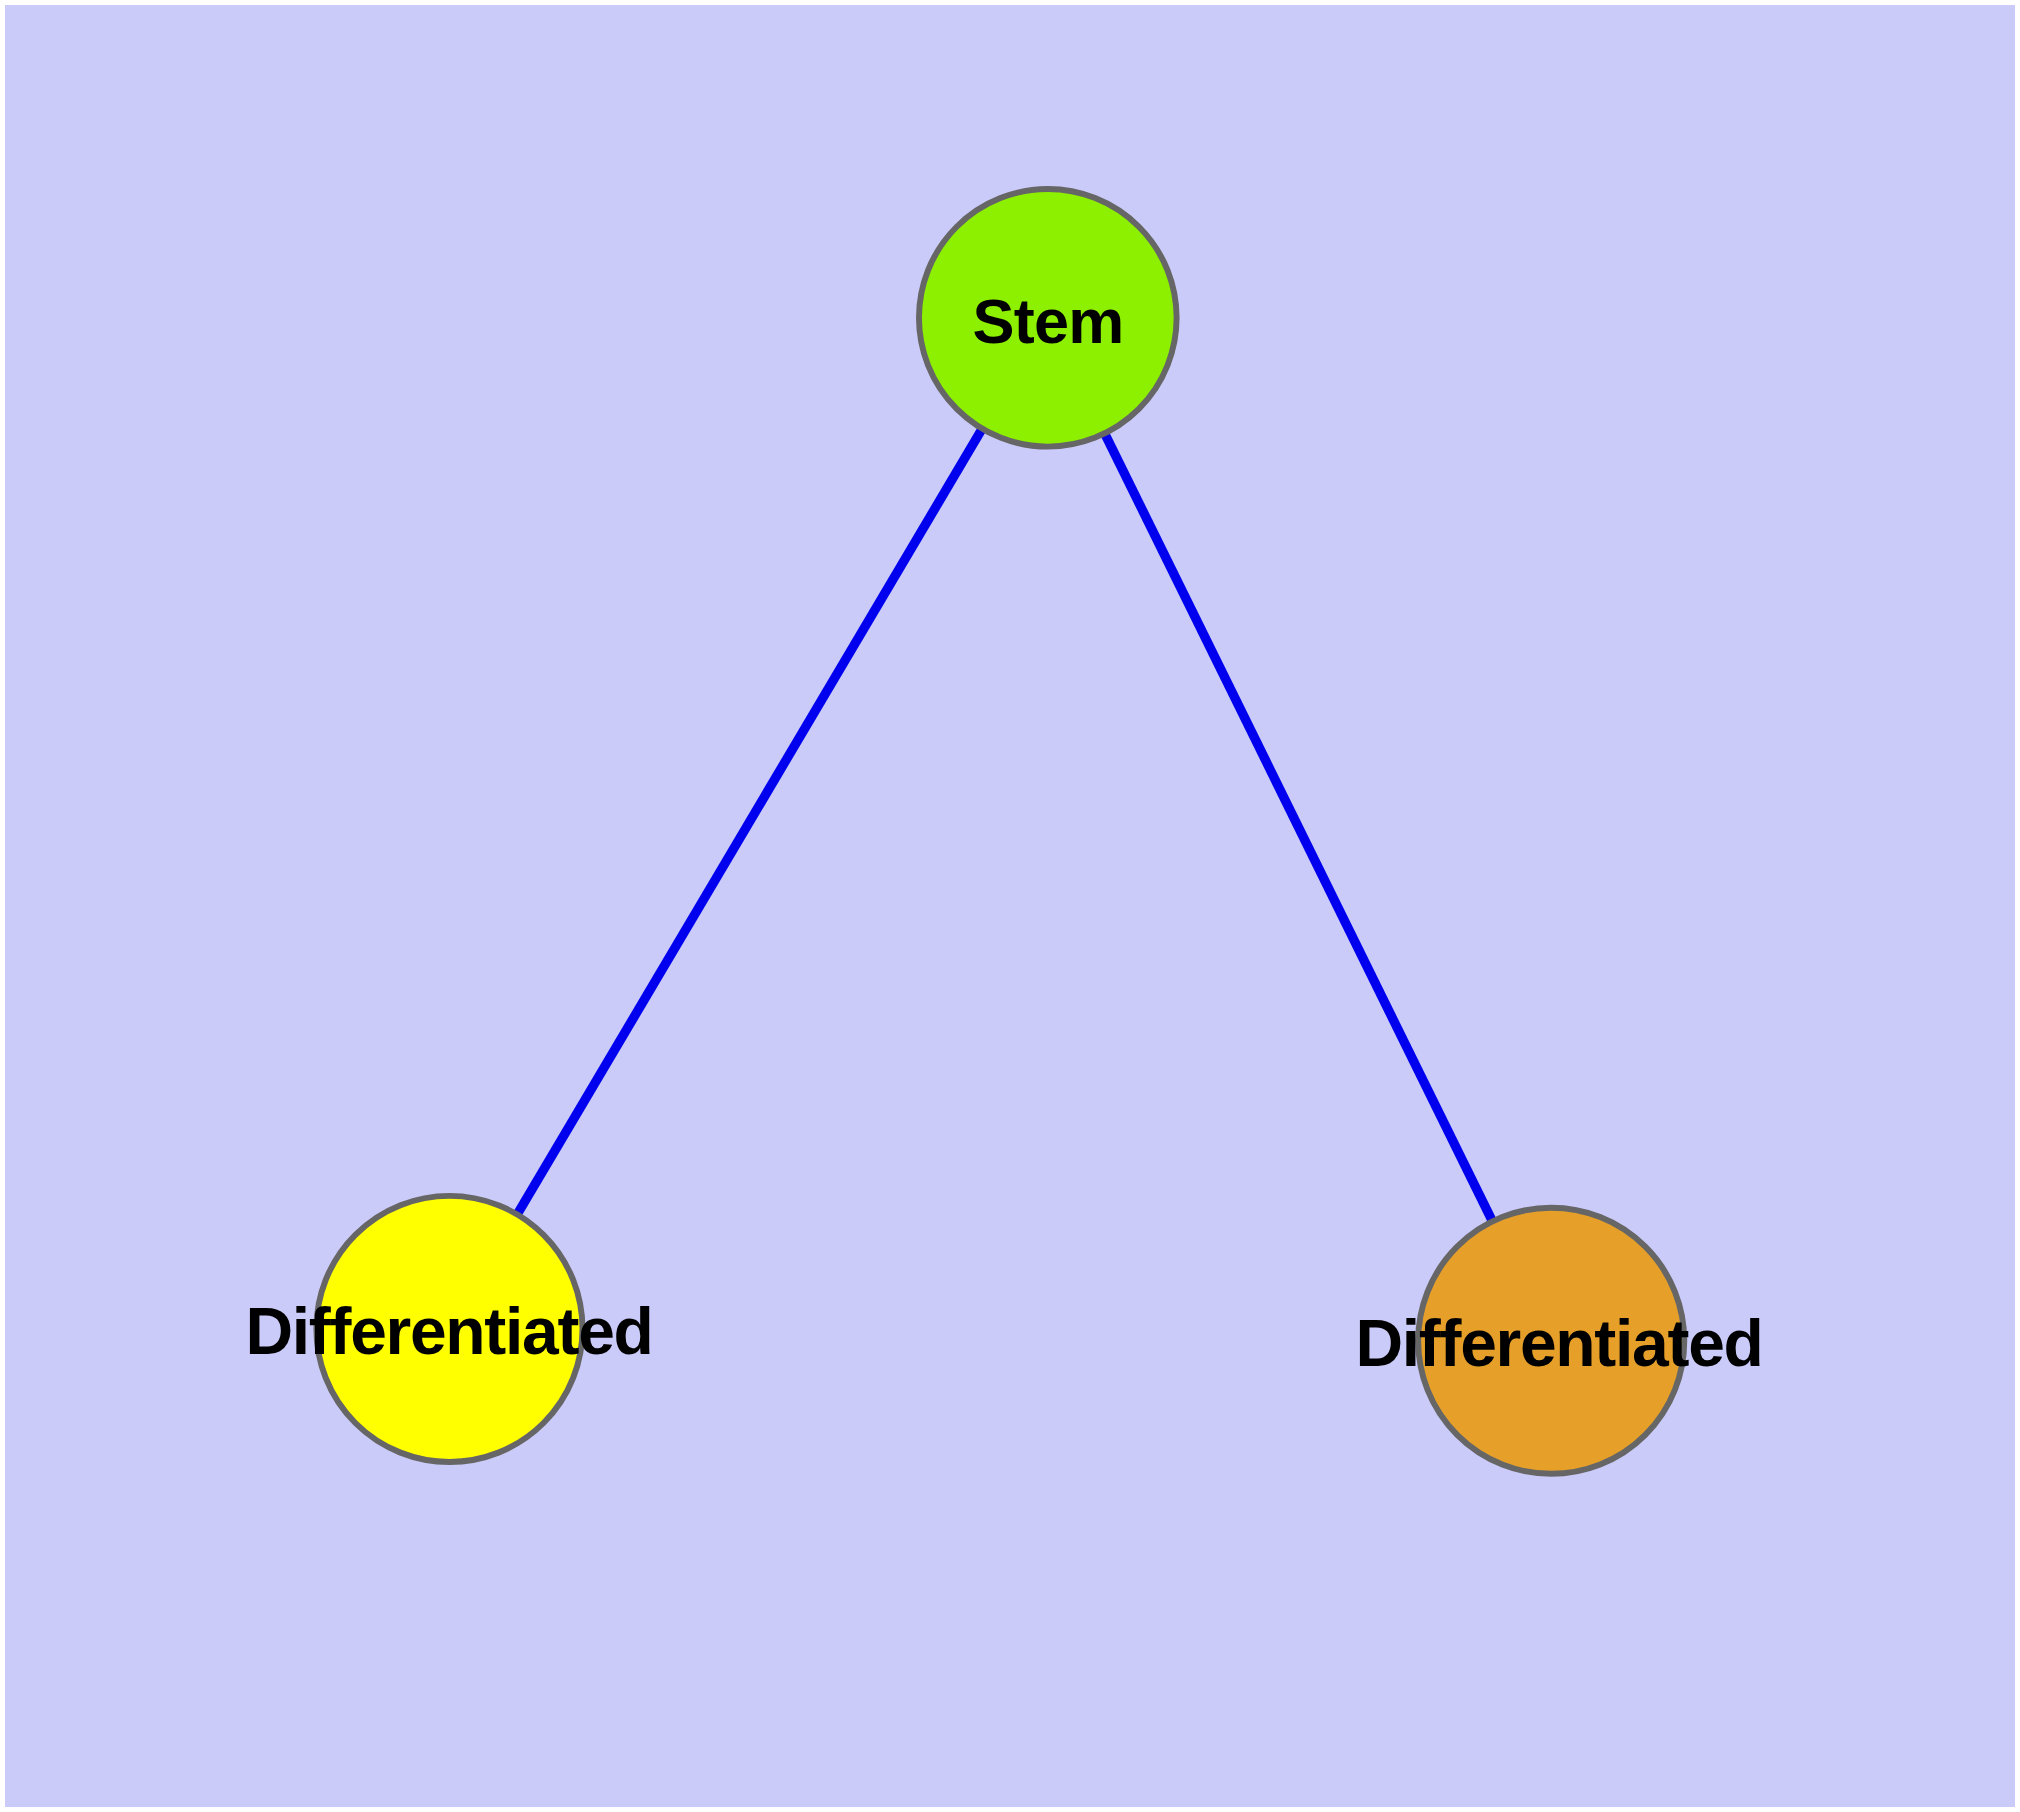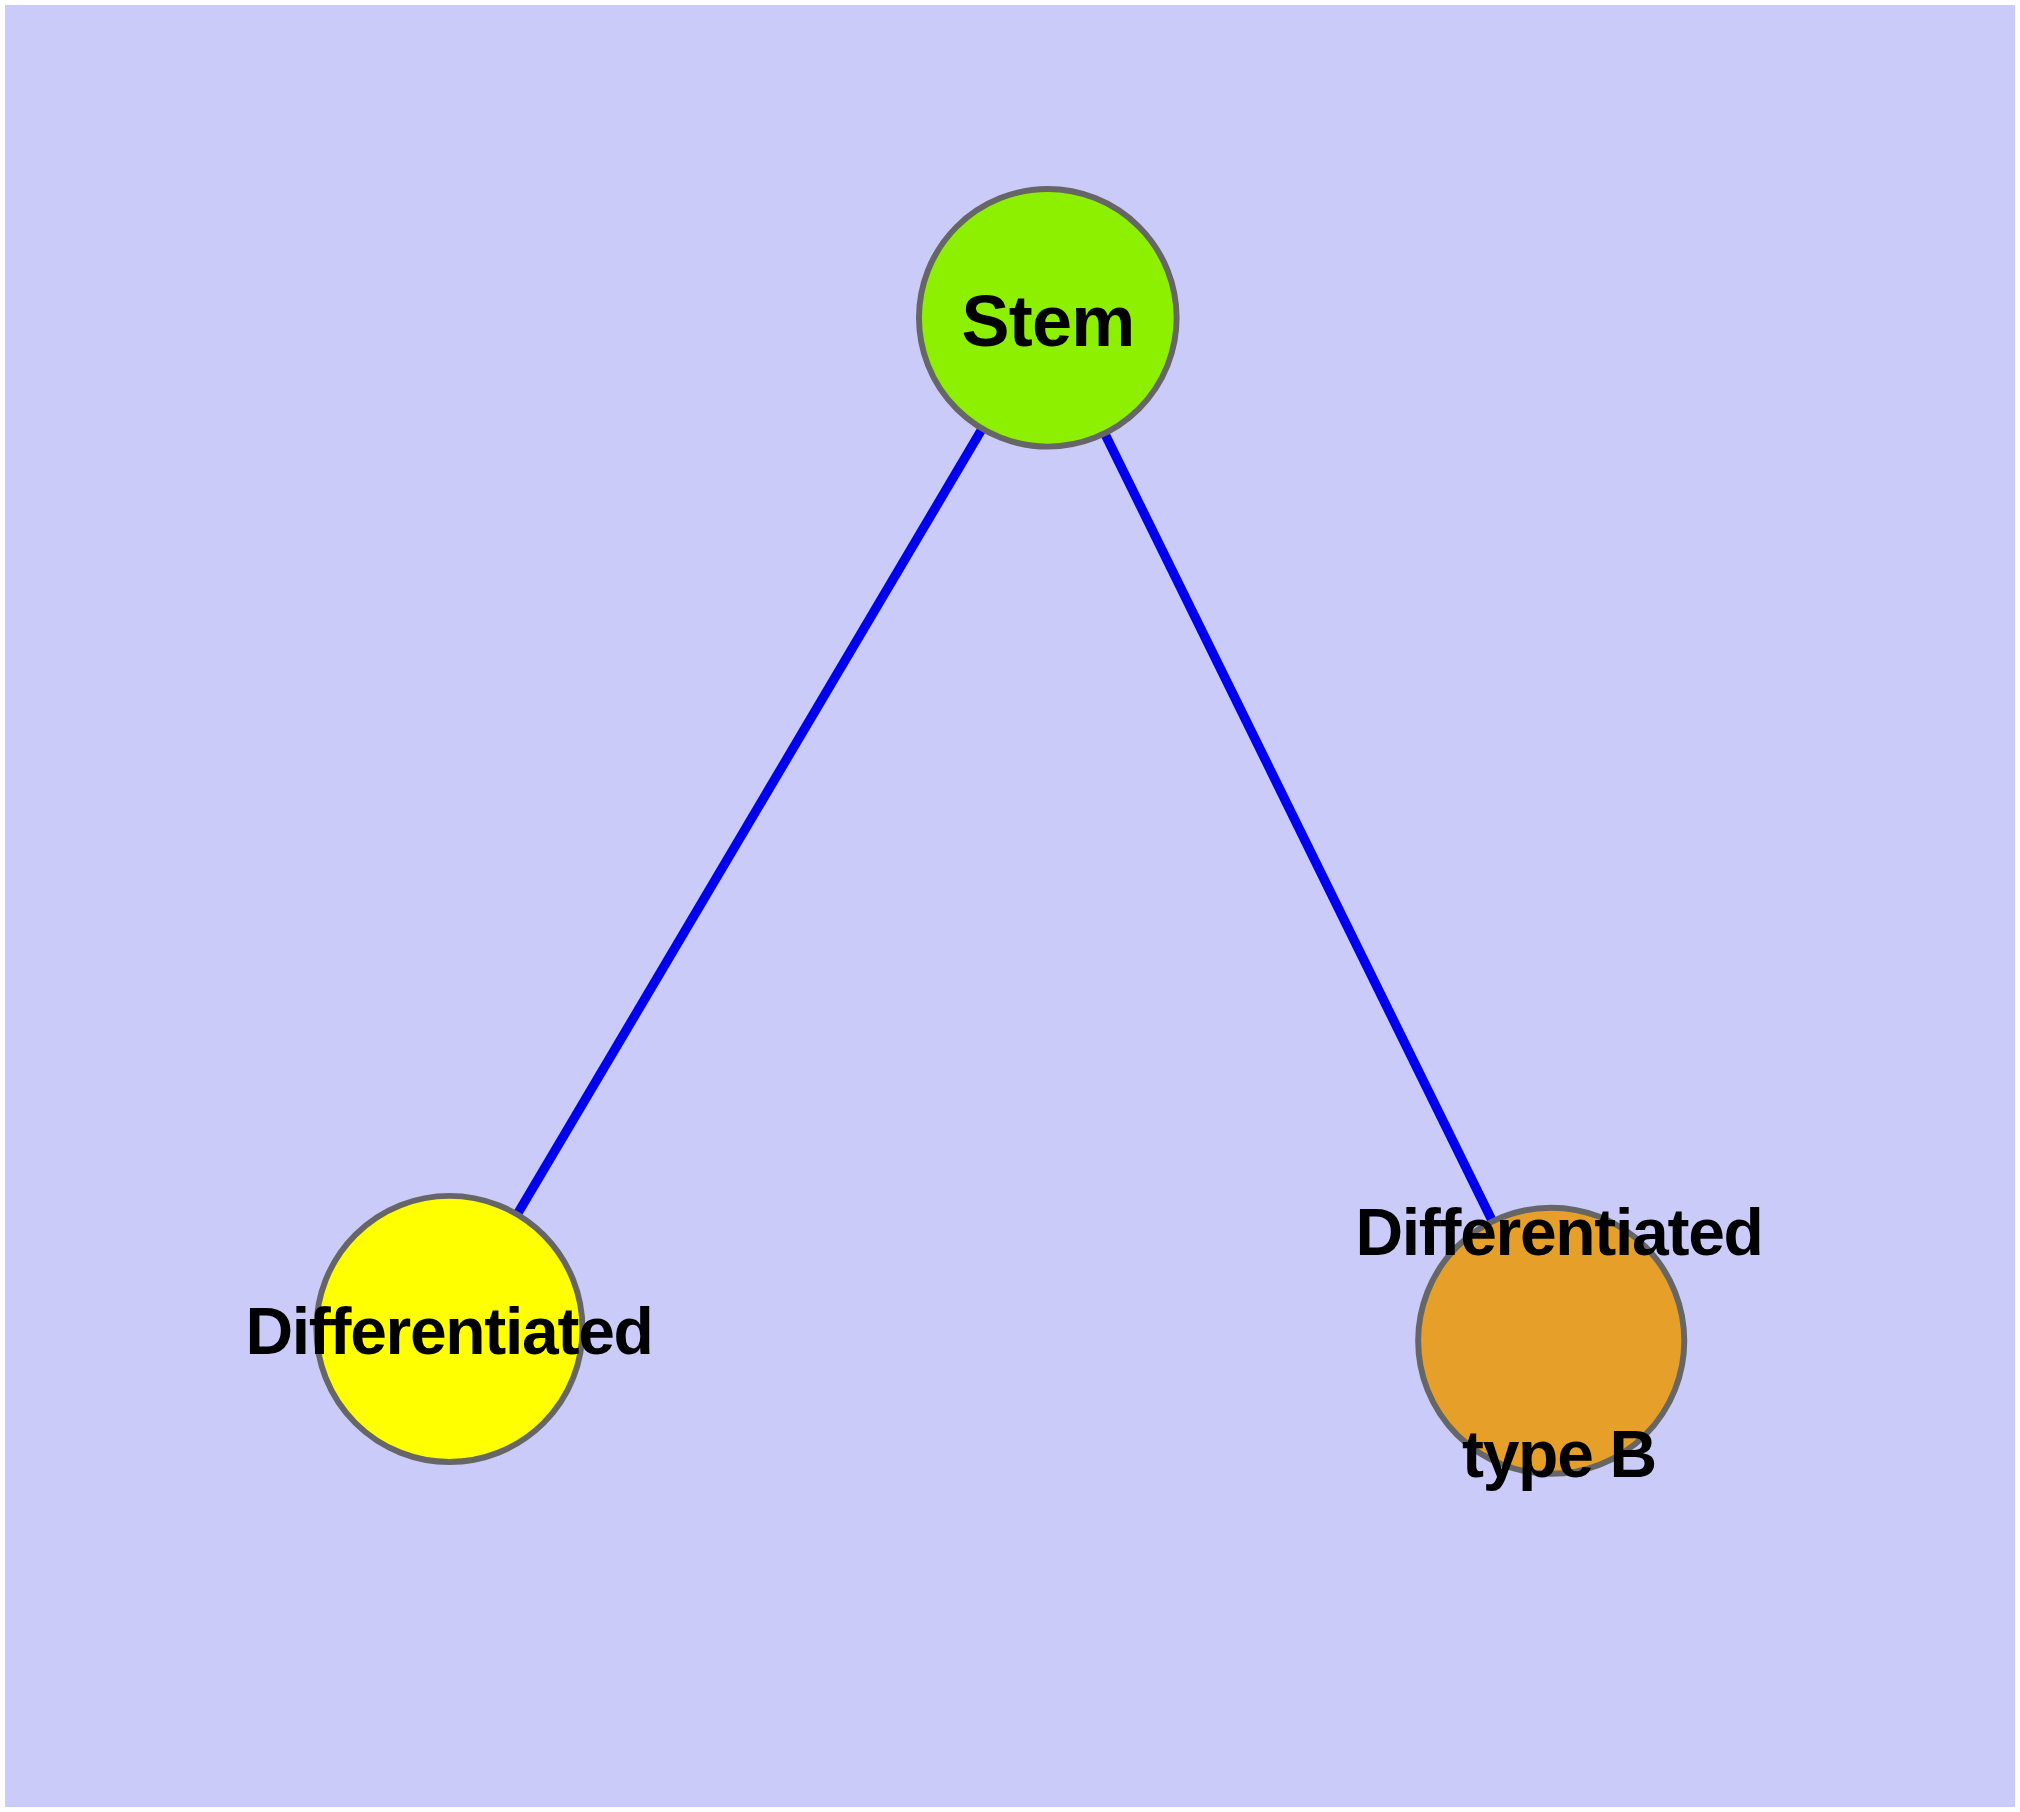--- a/index.html
+++ b/index.html
@@ -43,21 +43,21 @@
     position: absolute;
     color: #000000;
     font-weight: bold;
     text-align: center;
     line-height: 1.12;
     white-space: pre;
     pointer-events: none;
     transform: translate(-50%, -50%);
   }
   #label-stem {
-    font-size: 72px;
+    font-size: 63px;
     letter-spacing: -0.8px;
     text-align: right;
   }
   #label-type-a, #label-type-b {
     font-size: 66px;
     letter-spacing: -1.3px;
   }
 </style>
 </head>
 <body>
@@ -80,16 +80,15 @@
   </svg>
 
   <div id="label-stem" class="node-label" style="left:1048px; top:321px;">Stem</div>
 
   <div id="label-type-a" class="node-label" style="left:449px; top:1332px;">
     <div>Differentiated</div>
   </div>
 
   <div id="label-type-b" class="node-label" style="left:1559px; top:1344px;">
     <div>Differentiated</div>
-    <div>type B</div>
   </div>
 </div>
 
 
 </body></html>

